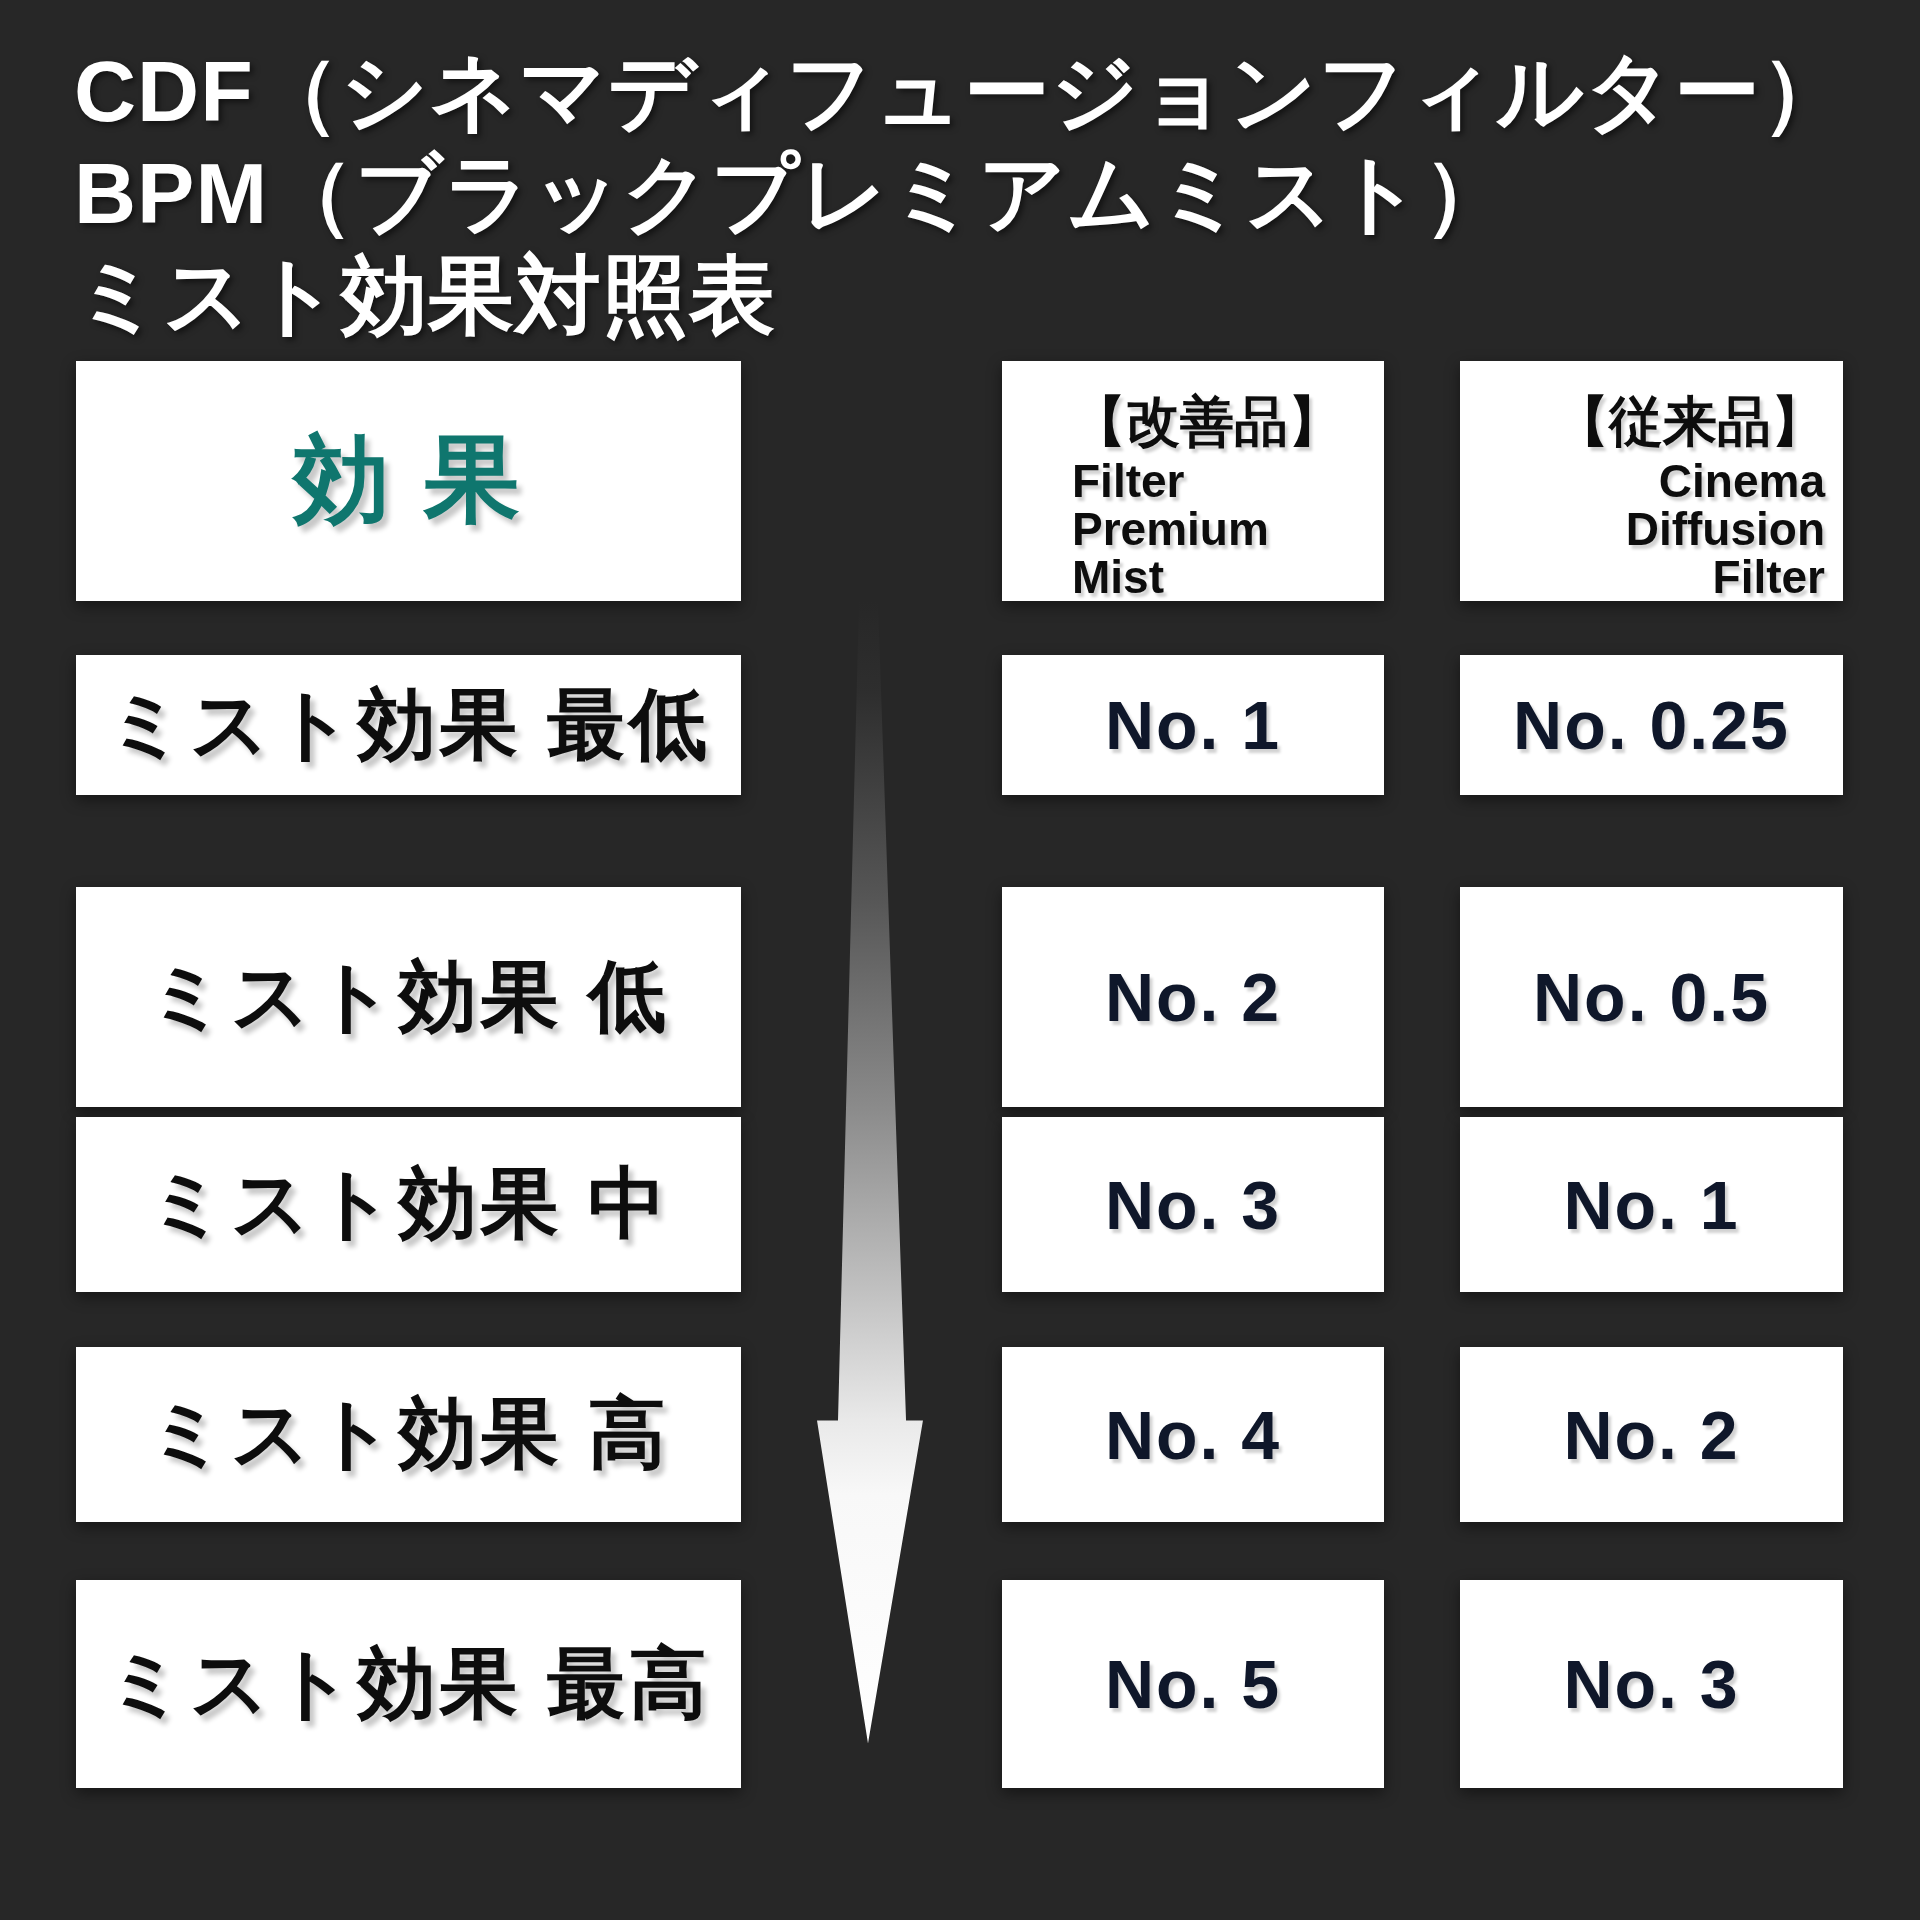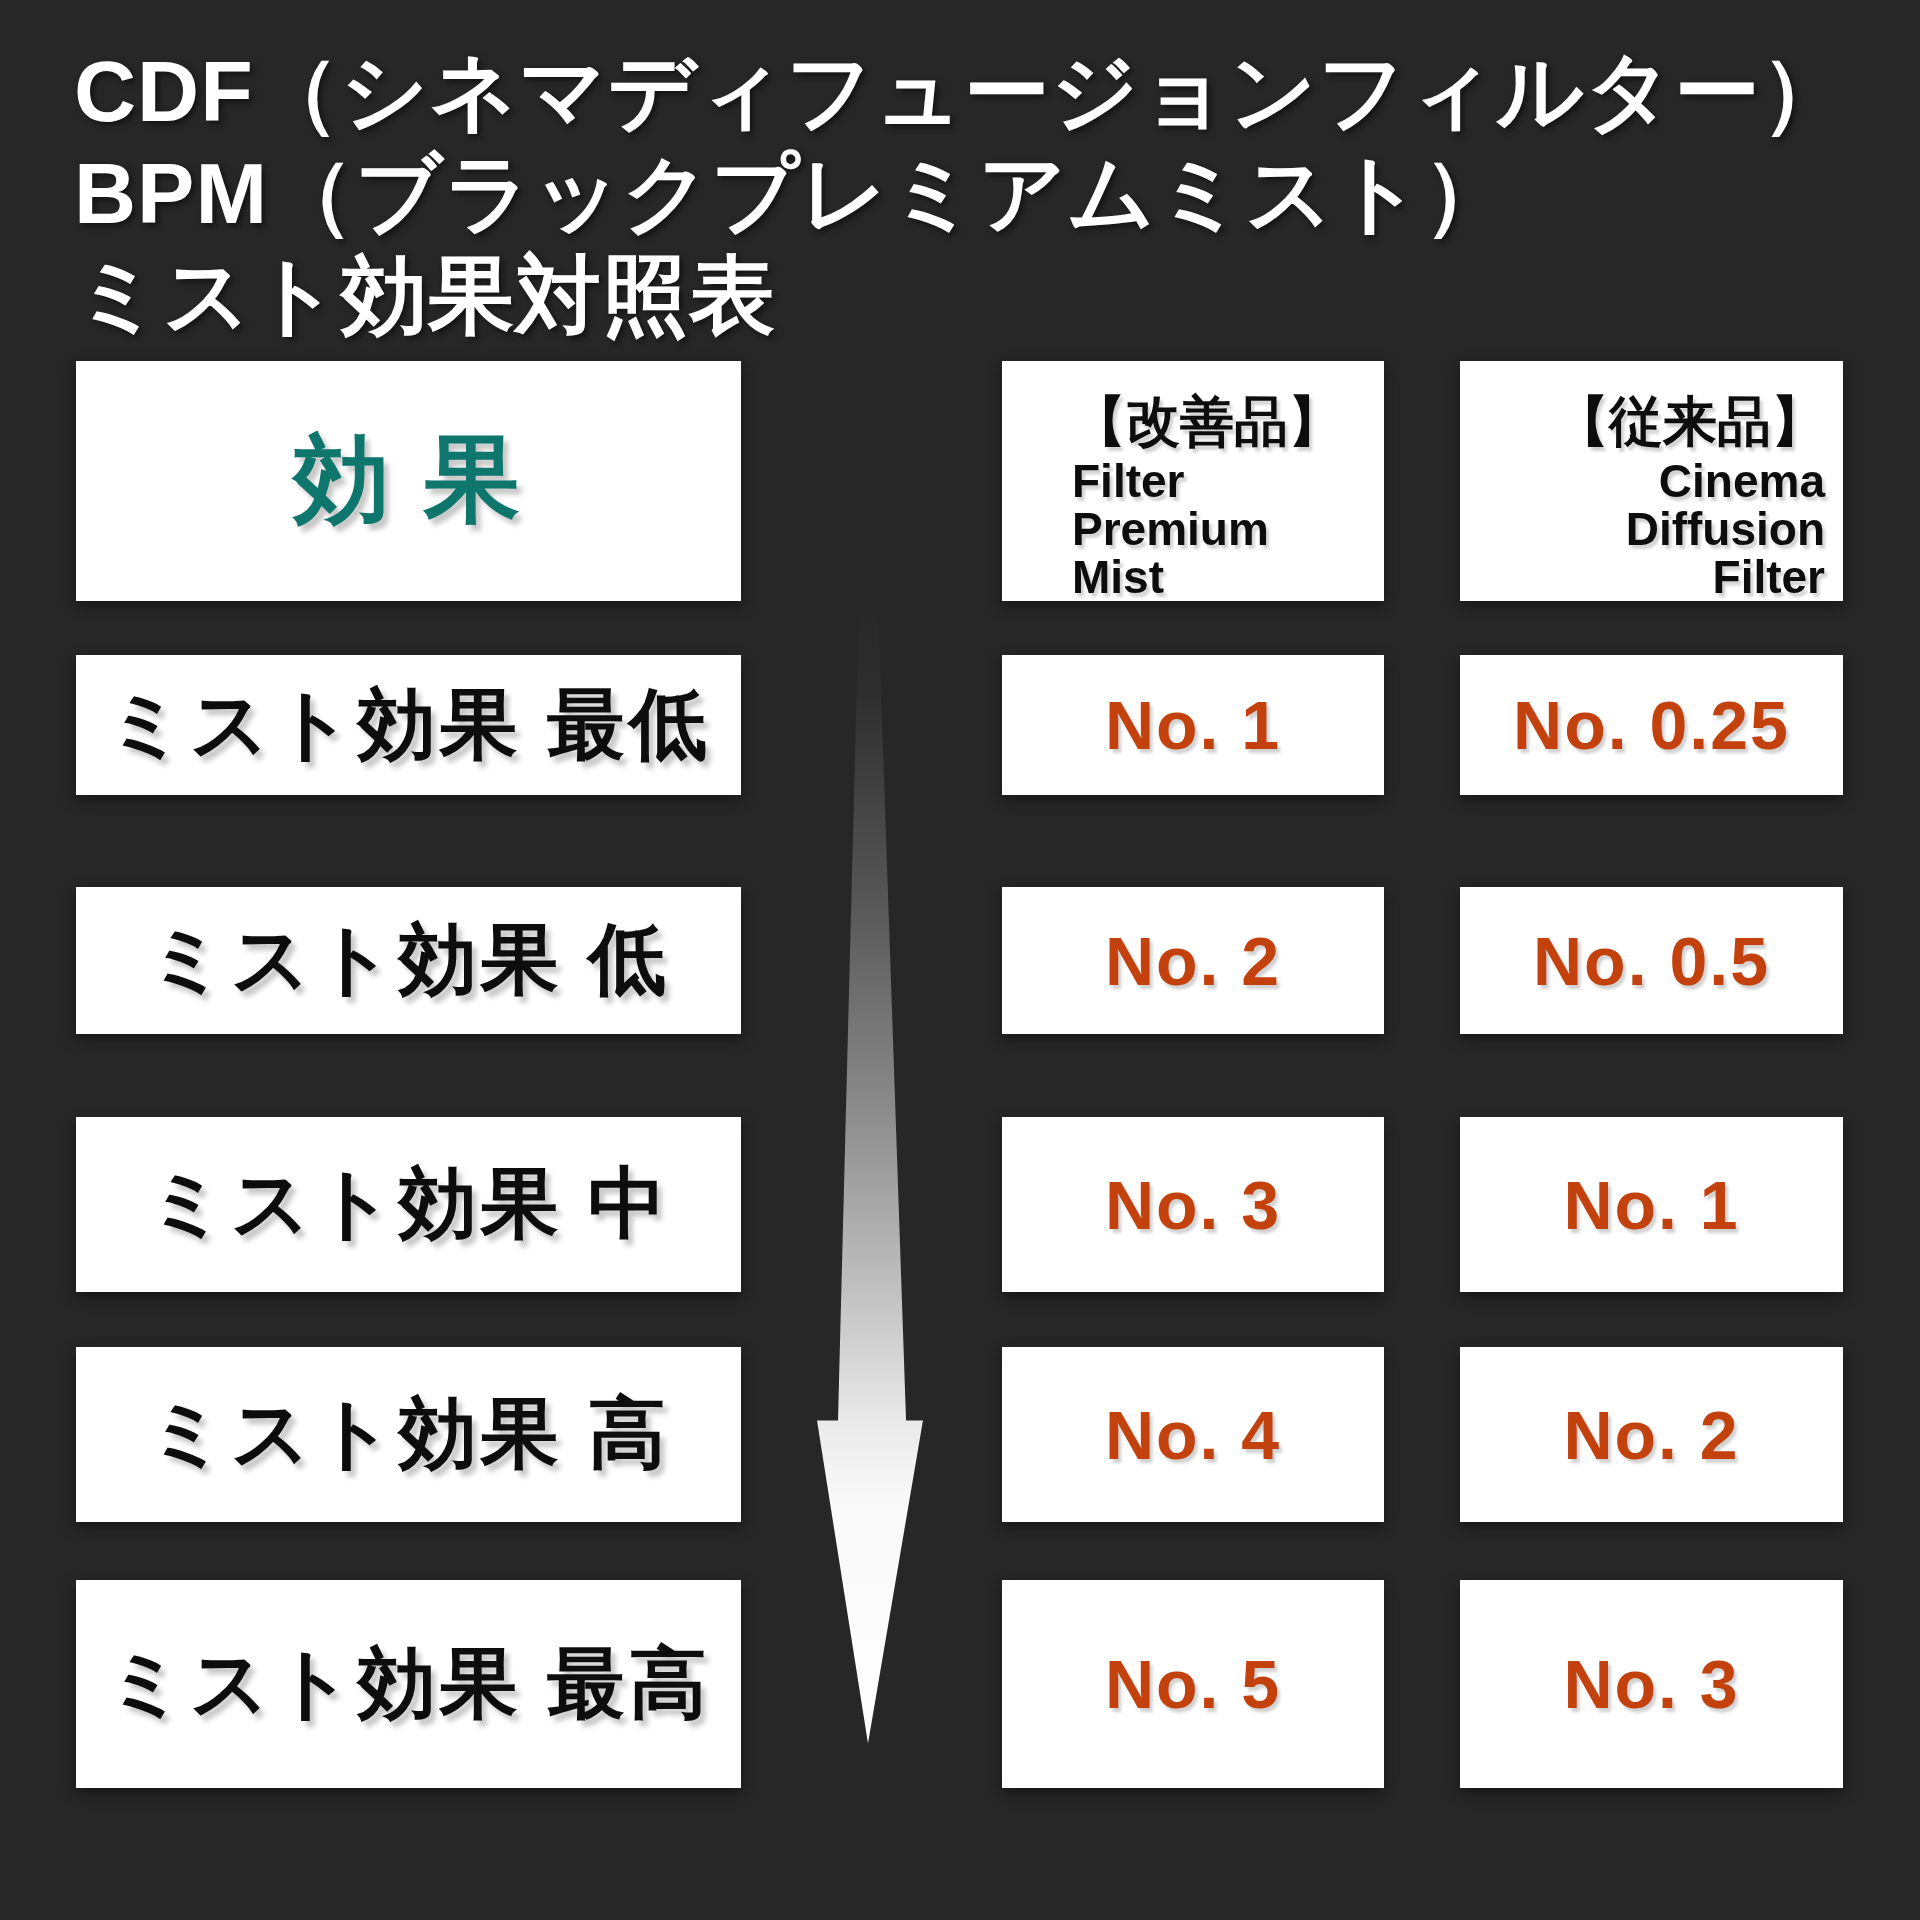--- a/index.html
+++ b/index.html
@@ -19,21 +19,21 @@
   
   .box{
     position:absolute;background:#ffffff;
     box-shadow:0 5px 14px rgba(0,0,0,0.45);
   }
   .col-effect{left:76px;width:665px;}
   .col-bpm{left:1002px;width:382px;}
   .col-cdf{left:1460px;width:383px;text-align:right;}
   .hdr{top:361px;height:240px;}
   .r0{top:655px;height:140px;}
-  .r1{top:887px;height:147px;}
+  .r1{top:887px;height:220px;}
   .r2{top:1117px;height:175px;}
   .r3{top:1347px;height:175px;}
   .r4{top:1580px;height:208px;}
   .center{display:flex;align-items:center;justify-content:center;}
   
   .effect-head{
     font-size:96px;font-weight:bold;color:#0f766e;letter-spacing:4px;
     text-shadow:5px 6px 5px rgba(0,0,0,0.22);
   }
   .product-head{
@@ -45,21 +45,21 @@
   }
   .product-head .nm{
     font-size:46px;font-weight:bold;line-height:48px;white-space:nowrap;
   }
   
   .row-label{
     font-size:78px;font-weight:bold;color:#0d0d0d;letter-spacing:4px;
     white-space:nowrap;text-shadow:5px 6px 5px rgba(0,0,0,0.22);
   }
   .val{
-    font-size:68px;font-weight:bold;color:#c2410c;letter-spacing:2px;
+    font-size:68px;font-weight:bold;color:#0f172a;letter-spacing:2px;
     white-space:nowrap;text-shadow:3px 4px 3px rgba(0,0,0,0.18);
   }
   
   .arrow{
     position:absolute;left:808px;top:601px;width:120px;height:1146px;
     background:linear-gradient(to bottom,
       #272727 0%, #2e2e2e 8%, #565656 26%, #8a8a8a 44%,
       #c0c0c0 60%, #e9e9e9 71.5%, #f8f8f8 78%, #ffffff 100%);
     clip-path:polygon(
       42.5% 0%, 58.3% 0%,

